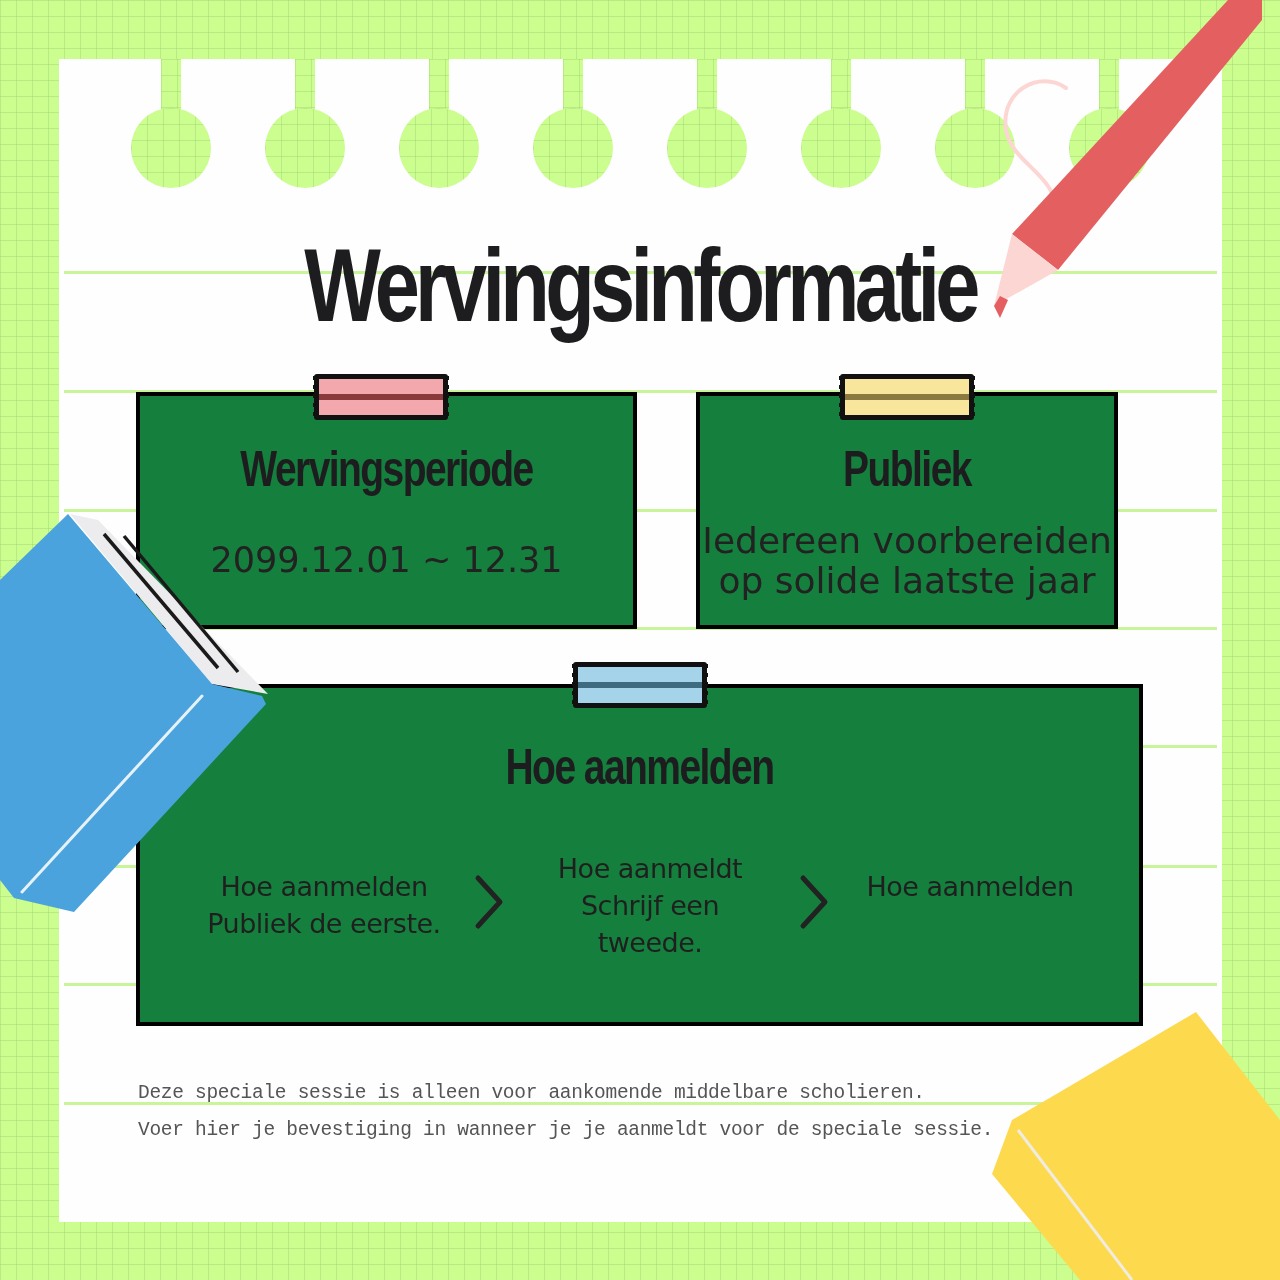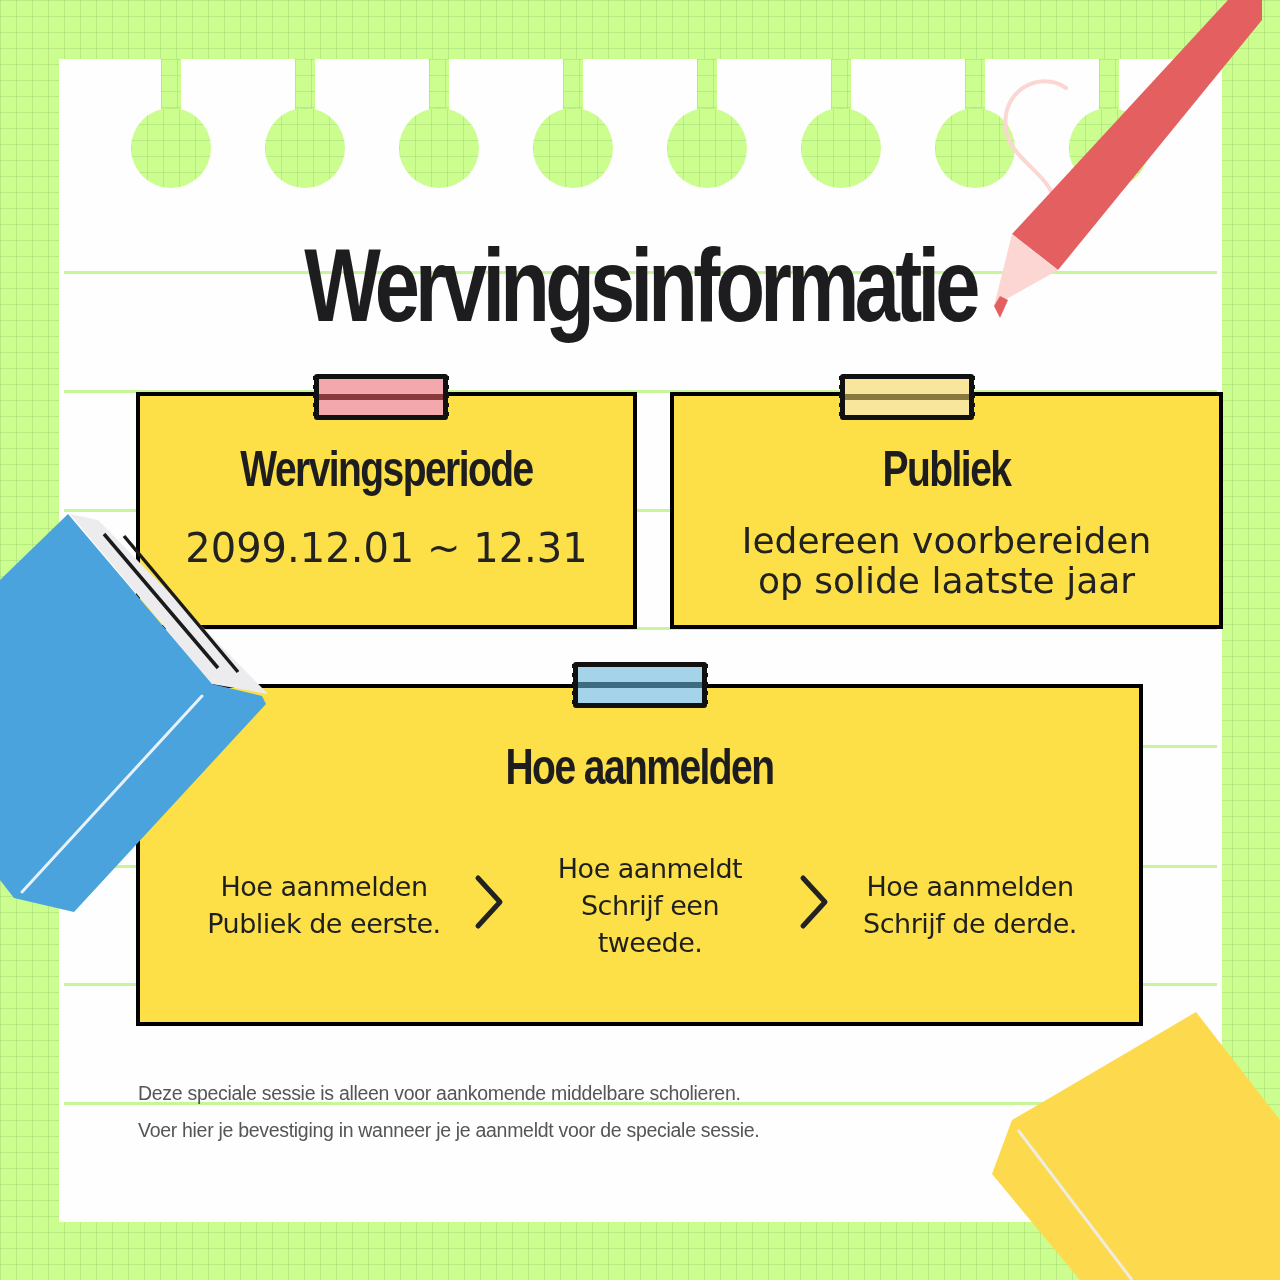--- a/index.html
+++ b/index.html
@@ -35,21 +35,21 @@
       position: absolute; width: 80px; height: 80px; border-radius: 50%;
     }
     .title {
       position: absolute; left: 0; width: 1280px; top: 226px; text-align: center;
       font-family: "Liberation Sans", sans-serif; font-weight: bold;
       font-size: 104px; color: #1d1d1f; letter-spacing: -6px;
       transform: scaleX(0.78); transform-origin: 640px 0;
       z-index: 3;
     }
     .card {
-      position: absolute; background: #fde047; border: 4px solid #000;
+      position: absolute; background: #15803d; border: 4px solid #000;
       z-index: 2;
     }
     .card-title {
       position: absolute; left: 0; right: 0; text-align: center;
       font-family: "Liberation Sans", sans-serif; font-weight: bold;
       color: #1d1d1f; letter-spacing: -2px;
       transform: scaleX(0.78);
     }
     .card-body {
       position: absolute; left: 0; right: 0; text-align: center;
@@ -64,21 +64,21 @@
       background: repeating-linear-gradient(180deg, #111 0 4px, transparent 4px 9px);
     }
     .tape .notch-l { left: -6px; }
     .tape .notch-r { right: -6px; }
     .step {
       position: absolute; text-align: center; font-family: "DejaVu Sans", sans-serif;
       font-size: 27px; line-height: 37px; color: #1f1f1f; letter-spacing: -0.5px;
     }
     .chevron { position: absolute; width: 40px; height: 56px; }
     .note {
-      position: absolute; left: 138px; font-family: Liberation Sans, sans-serif;
+      position: absolute; left: 138px; font-family: Liberation Mono, monospace;
       font-size: 19.5px; color: #555; letter-spacing: -0.3px; z-index: 2;
     }
     .deco { position: absolute; z-index: 5; pointer-events: none; }
   </style>
 </head>
 <body>
 
 <div class="paper">
 
   <div class="rule" style="top:212px;"></div>
@@ -105,29 +105,29 @@
   <div class="ring-stem grid-bg" style="left:906px;"></div>
   <div class="ring grid-bg" style="left:876px;top:49px;"></div>
   <div class="ring-stem grid-bg" style="left:1040px;"></div>
   <div class="ring grid-bg" style="left:1010px;top:49px;"></div>
 </div>
 
 <div class="title">Wervingsinformatie</div>
 
 <div class="card" style="left:136px;top:392px;width:501px;height:237px;">
   <div class="card-title" style="top:44px;font-size:50px;">Wervingsperiode</div>
-  <div class="card-body" style="top:132px;font-size:40px;">2099.12.01 ~ 12.31</div>
+  <div class="card-body" style="top:144px;font-size:35px;">2099.12.01 ~ 12.31</div>
 </div>
 <div class="tape" style="left:314px;top:374px;width:134px;background:#f2a8ad;">
   <div class="stripe" style="background:#8a3a3a;"></div>
   <div class="notch-l"></div>
     <div class="notch-r"></div>
 </div>
 
-<div class="card" style="left:670px;top:392px;width:553px;height:237px;">
+<div class="card" style="left:696px;top:392px;width:422px;height:237px;">
   <div class="card-title" style="top:44px;font-size:50px;">Publiek</div>
   <div class="card-body" style="top:125px;">Iedereen voorbereiden</div>
   <div class="card-body" style="top:165px;">op solide laatste jaar</div>
 </div>
 <div class="tape" style="left:840px;top:374px;width:134px;background:#f8e69c;">
   <div class="stripe" style="background:#8a7a40;"></div>
   <div class="notch-l"></div>
     <div class="notch-r"></div>
 </div>
 
@@ -148,21 +148,20 @@
     <div>Schrijf een</div>
     <div>tweede.</div>
   </div>
 
   <svg class="chevron" viewBox="0 0 40 56" style="left:655px;top:186px;">
     <polyline points="8,4 30,28 8,52" fill="none" stroke="#222" stroke-width="5" stroke-linecap="round" stroke-linejoin="round"></polyline>
   </svg>
 
   <div class="step" style="left:680px;top:180px;width:300px;">
     <div>Hoe aanmelden</div>
-    <div>Schrijf de derde.</div>
   </div>
 </div>
 <div class="tape" style="left:573px;top:662px;width:134px;background:#a5d3ea;">
   <div class="stripe" style="background:#3f6b80;"></div>
   <div class="notch-l"></div>
     <div class="notch-r"></div>
 </div>
 
 <div class="note" style="top:1082px;">Deze speciale sessie is alleen voor aankomende middelbare scholieren.</div>
 <div class="note" style="top:1119px;">Voer hier je bevestiging in wanneer je je aanmeldt voor de speciale sessie.</div>

